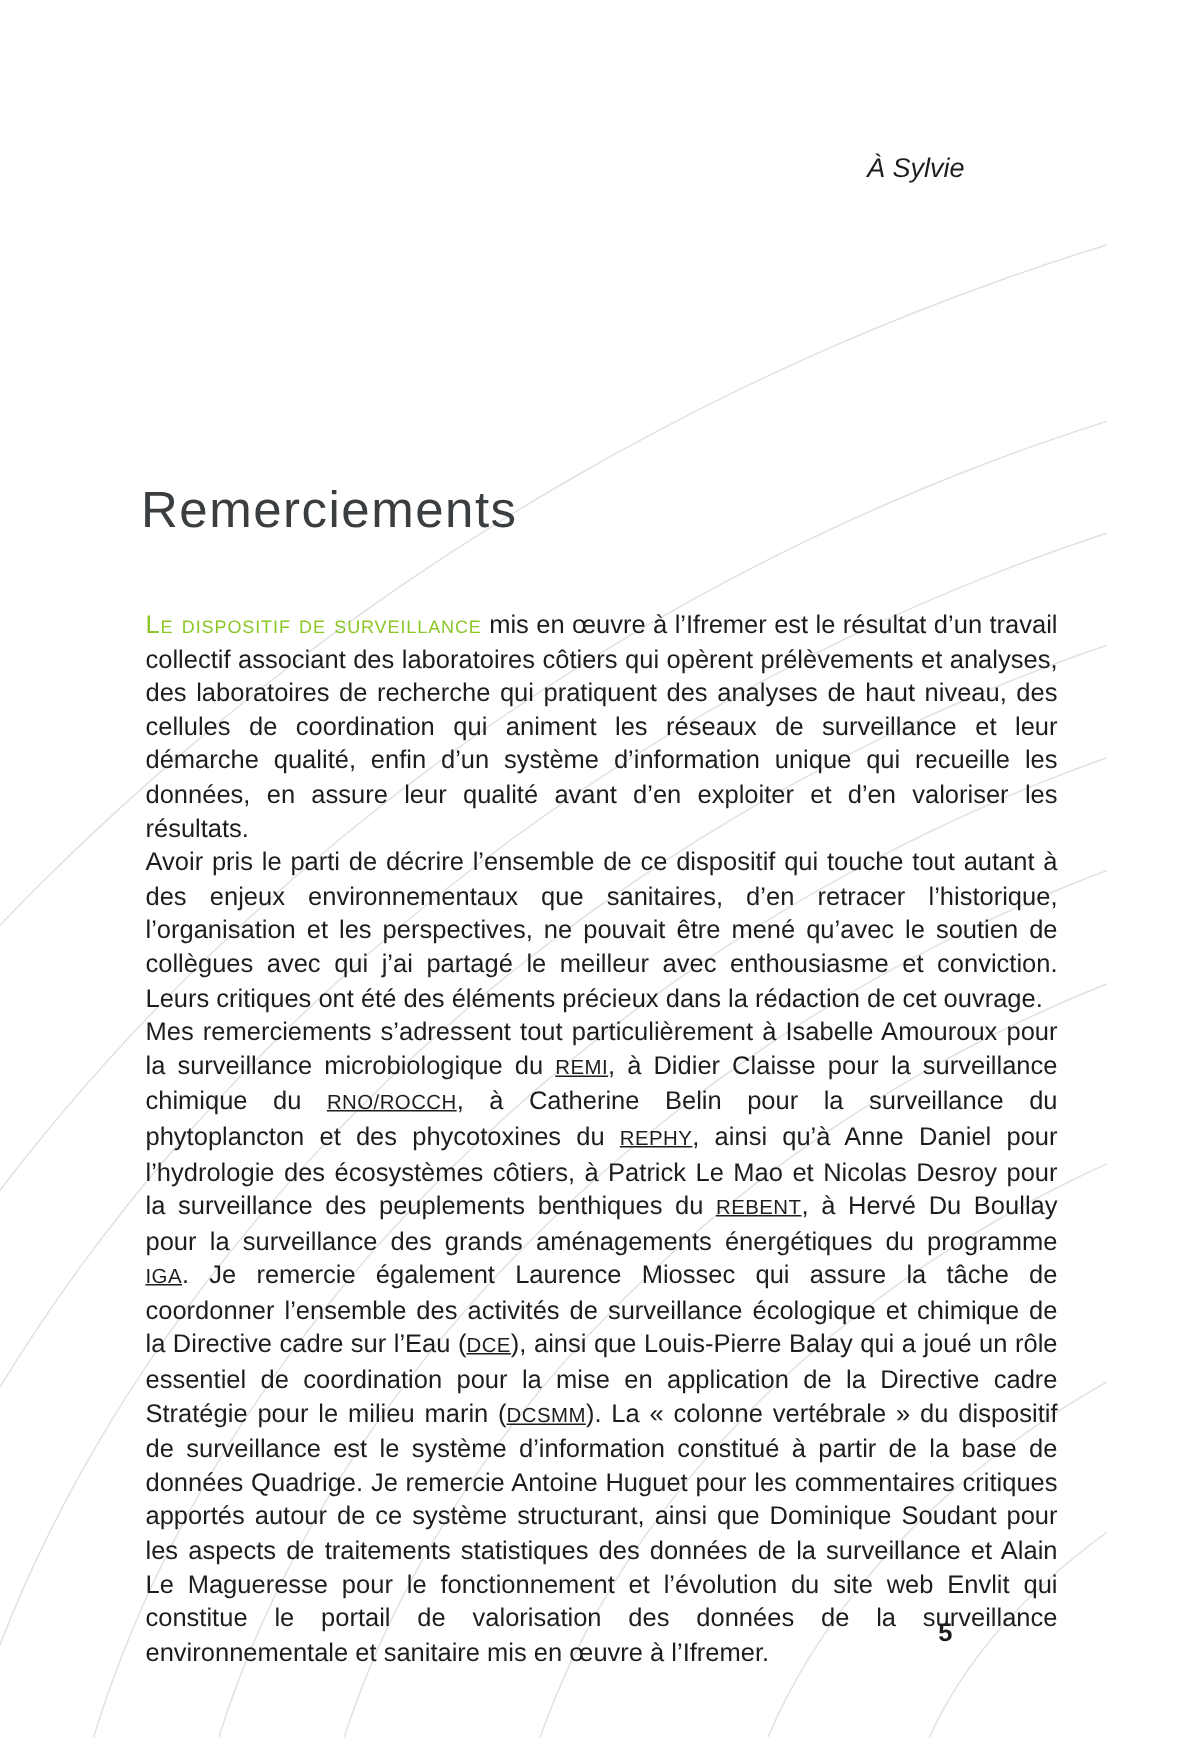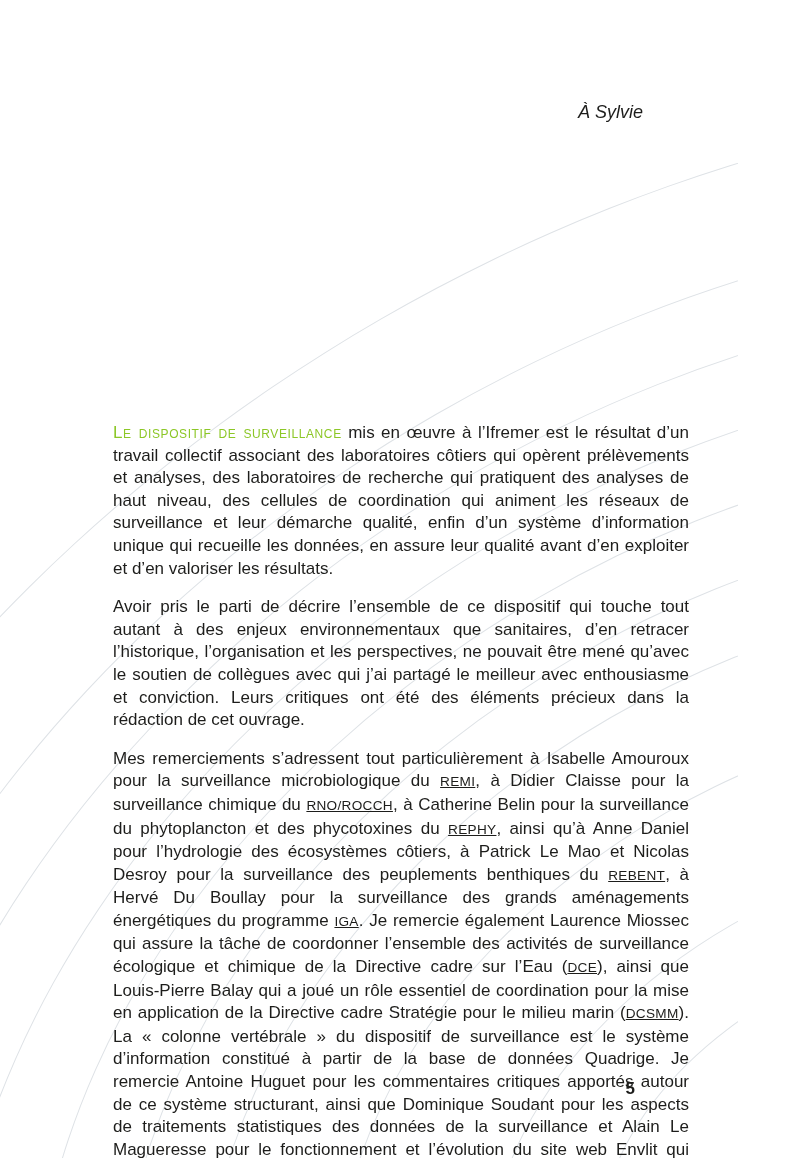--- a/index.html
+++ b/index.html
@@ -61,21 +61,21 @@
     position: absolute;
     left: 97px;
     top: 406px;
     width: 608px;
     font-size: 17px;
     line-height: 22.6px;
     text-align: justify;
     color: #1d1d1b;
   }
   .body-text p {
-    margin: 16px;
+    margin: 0;
   }
   .lead {
     color: #8cc727;
     font-variant: small-caps;
     letter-spacing: 0.6px;
   }
   .sc {
     font-size: 0.8em;
     letter-spacing: 0.3px;
     text-decoration: underline;
@@ -102,20 +102,21 @@
     <div class="arc a4"></div>
     <div class="arc a5"></div>
     <div class="arc a6"></div>
     <div class="arc a7"></div>
     <div class="arc a8"></div>
     <div class="arc a9"></div>
   </div>
 
   <div class="dedication">À Sylvie</div>
 
+  <h1 class="chapter-title">Remerciements</h1>
 
   <div class="body-text">
     <p><span class="lead">Le dispositif de surveillance</span><span> mis en œuvre à l’Ifremer est le résultat d’un travail collectif associant des laboratoires côtiers qui opèrent prélèvements et analyses, des laboratoires de recherche qui pratiquent des analyses de haut niveau, des cellules de coordination qui animent les réseaux de surveillance et leur démarche qualité, enfin d’un système d’information unique qui recueille les données, en assure leur qualité avant d’en exploiter et d’en valoriser les résultats.</span></p>
     <p><span>Avoir pris le parti de décrire l’ensemble de ce dispositif qui touche tout autant à des enjeux environnementaux que sanitaires, d’en retracer l’historique, l’organisation et les perspectives, ne pouvait être mené qu’avec le soutien de collègues avec qui j’ai partagé le meilleur avec enthousiasme et conviction. Leurs critiques ont été des éléments précieux dans la rédaction de cet ouvrage.</span></p>
     <p><span>Mes remerciements s’adressent tout particulièrement à Isabelle Amouroux pour la surveillance microbiologique du </span><span class="sc">REMI</span><span>, à Didier Claisse pour la surveillance chimique du </span><span class="sc">RNO/ROCCH</span><span>, à Catherine Belin pour la surveillance du phytoplancton et des phycotoxines du </span><span class="sc">REPHY</span><span>, ainsi qu’à Anne Daniel pour l’hydrologie des écosystèmes côtiers, à Patrick Le Mao et Nicolas Desroy pour la surveillance des peuplements benthiques du </span><span class="sc">REBENT</span><span>, à Hervé Du Boullay pour la surveillance des grands aménagements énergétiques du programme </span><span class="sc">IGA</span><span>. Je remercie également Laurence Miossec qui assure la tâche de coordonner l’ensemble des activités de surveillance écologique et chimique de la Directive cadre sur l’Eau (</span><span class="sc">DCE</span><span>), ainsi que Louis-Pierre Balay qui a joué un rôle essentiel de coordination pour la mise en application de la Directive cadre Stratégie pour le milieu marin (</span><span class="sc">DCSMM</span><span>). La « colonne vertébrale » du dispositif de surveillance est le système d’information constitué à partir de la base de données Quadrige. Je remercie Antoine Huguet pour les commentaires critiques apportés autour de ce système structurant, ainsi que Dominique Soudant pour les aspects de traitements statistiques des données de la surveillance et Alain Le Magueresse pour le fonctionnement et l’évolution du site web Envlit qui constitue le portail de valorisation des données de la surveillance environnementale et sanitaire mis en œuvre à l’Ifremer.</span></p>
   </div>
 
   <div class="page-number">5</div>
 
 </div>

